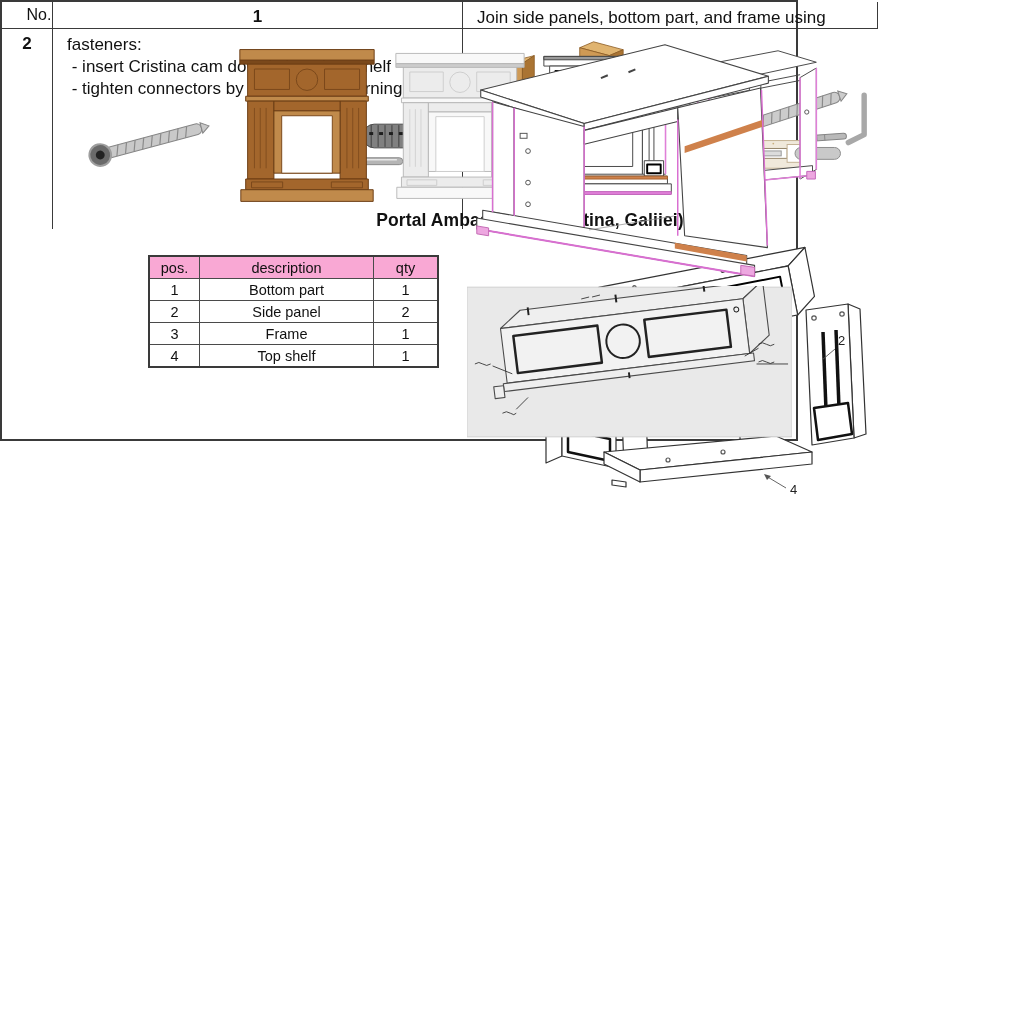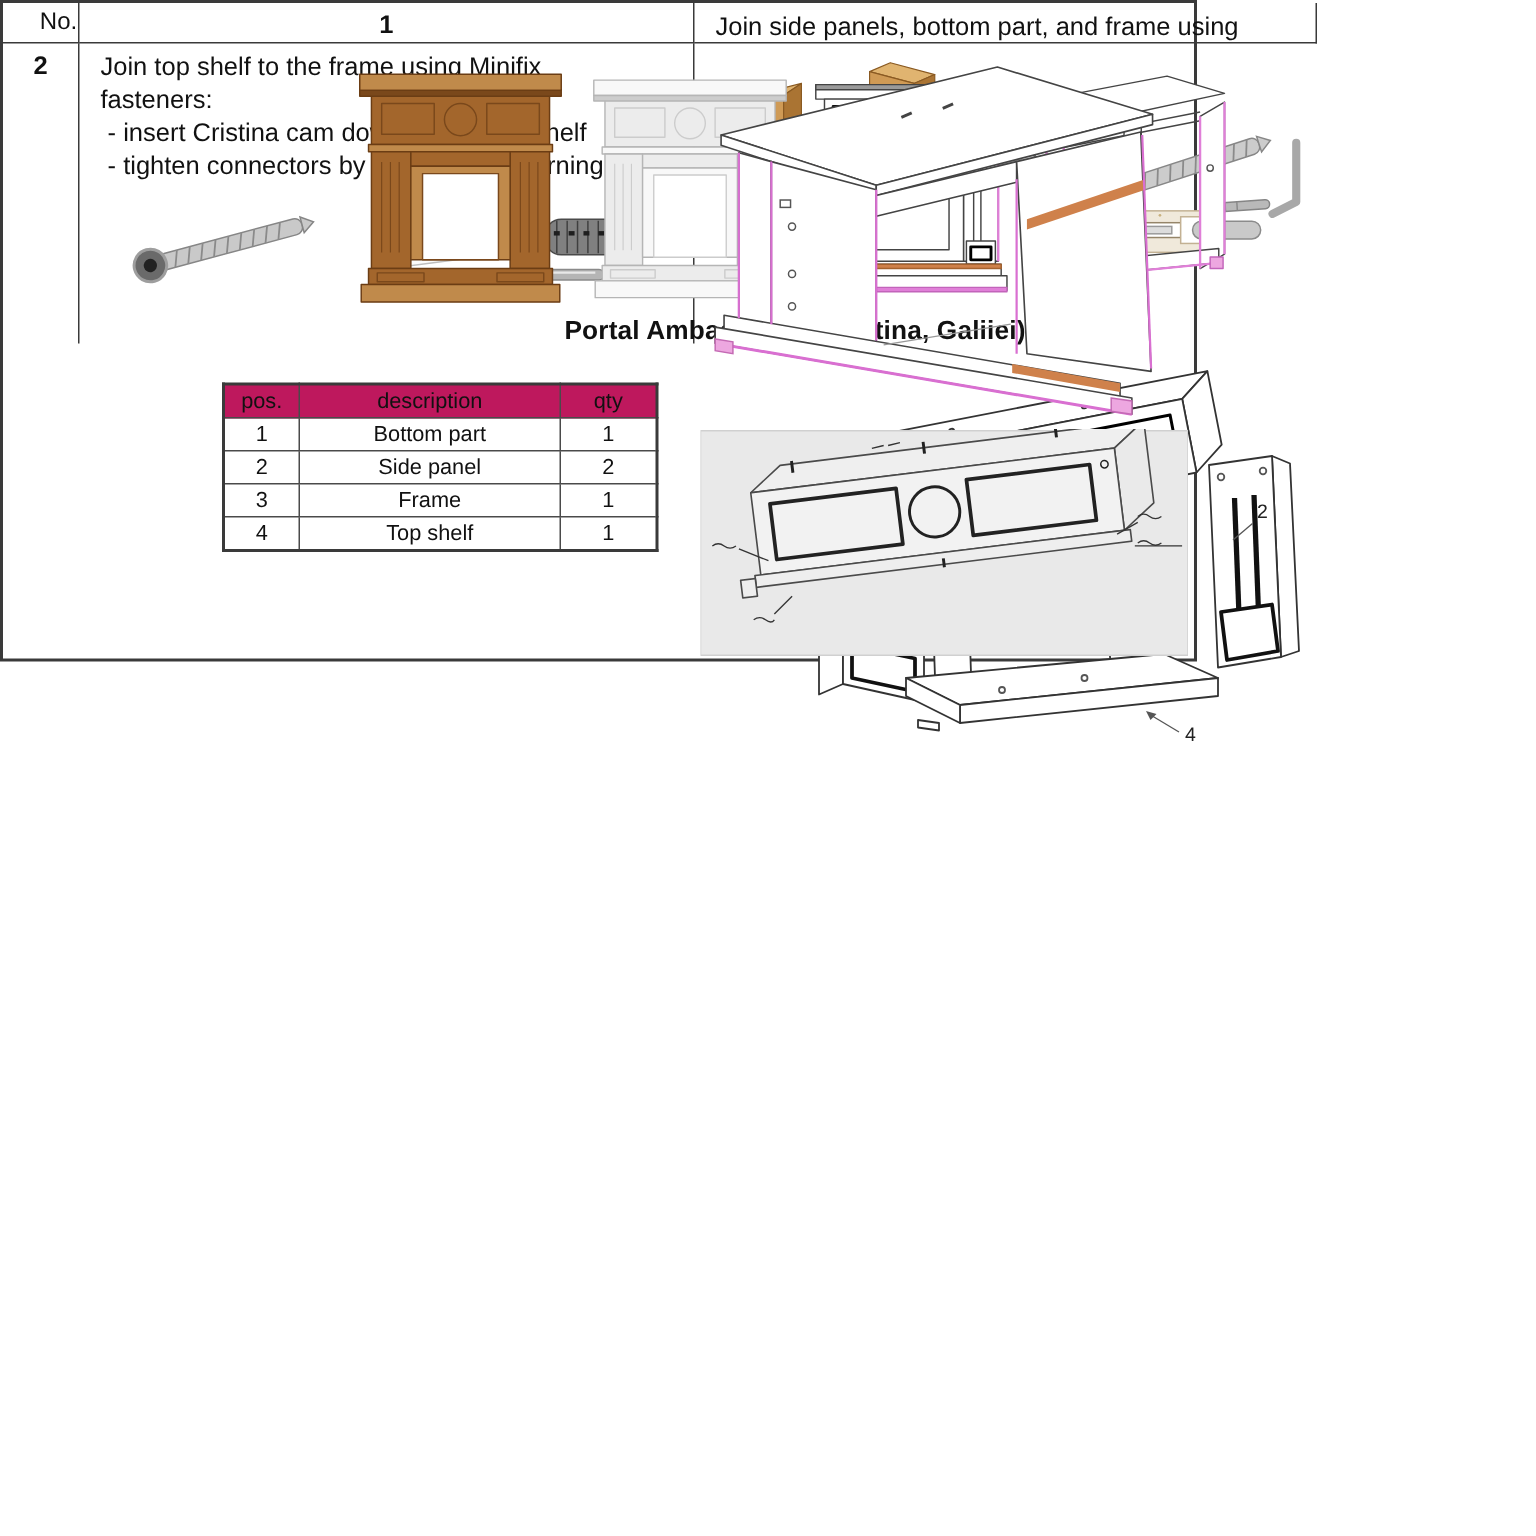--- a/index.html
+++ b/index.html
@@ -9,21 +9,21 @@
 
   
   .portal-wood{--lt:#c08a4b;--mid:#a3662c;--dk:#7a481b;--ln:#6b3d14;}
   .portal-white{--lt:#f8f8f8;--mid:#ececec;--dk:#cccccc;--ln:#b5b5b5;}
 
   .title{left:280px;top:210px;width:500px;text-align:center;font-size:17.5px;font-weight:bold;letter-spacing:.1px;}
 
   
   table.parts{border-collapse:collapse;border:2px solid #3a3a3a;font-size:14.5px;}
   table.parts td,table.parts th{border:1.2px solid #4a4a4a;text-align:center;padding:0;height:21px;font-weight:normal;}
-  table.parts th{background:#be185d;}
+  table.parts th{background:#f9a8d4;}
   .c-pos{width:49px;} .c-desc{width:173px;} .c-qty{width:63px;}
 
   
   .ops{left:112px;top:533px;width:794px;height:437px;display:grid;
        grid-template-columns:51px 410px 1fr;grid-template-rows:27px 200px 210px;
        border:2px solid #3a3a3a;}
   .ops>div{box-sizing:border-box;}
   .hcell{display:flex;align-items:center;justify-content:center;font-size:16px;border-bottom:1.6px solid #3a3a3a;padding-left:24px;}
   .b-r{border-right:1.6px solid #3a3a3a;}
   .b-b{border-bottom:1.6px solid #3a3a3a;}
@@ -318,21 +318,20 @@
           <rect x="258" y="114.5" width="50" height="5" fill="#dcdcdc" stroke="#999"></rect>
           <rect x="314" y="108" width="18" height="18" fill="#fff" stroke="#c3b193"></rect>
           <rect x="322" y="111" width="46" height="12" rx="6" fill="#c9c9c9" stroke="#8b8b8b"></rect>
         </g>
       </svg>
     </div>
 
     <div class="nocell b-r">2</div>
 
     <div class="opcell b-r">
-      <div class="op-line">Join top shelf to the frame using Minifix</div>
       <div class="op-line">fasteners:</div>
       <div class="op-line"> - insert Cristina cam dowels into thop shelf</div>
       <div class="op-line"> - tighten connectors by inserting and turning cam</div>
 
       <svg style="margin-top:2px" width="400" height="70" viewBox="0 0 405 70">
 
         <g transform="translate(-20,0) rotate(-15 105 40)">
           <rect x="58" y="34" width="100" height="11" rx="5" fill="#c9c9c9" stroke="#868686"></rect>
           <g stroke="#8a8a8a" stroke-width="1.2">
             <line x1="72" y1="34" x2="68" y2="45"></line>

